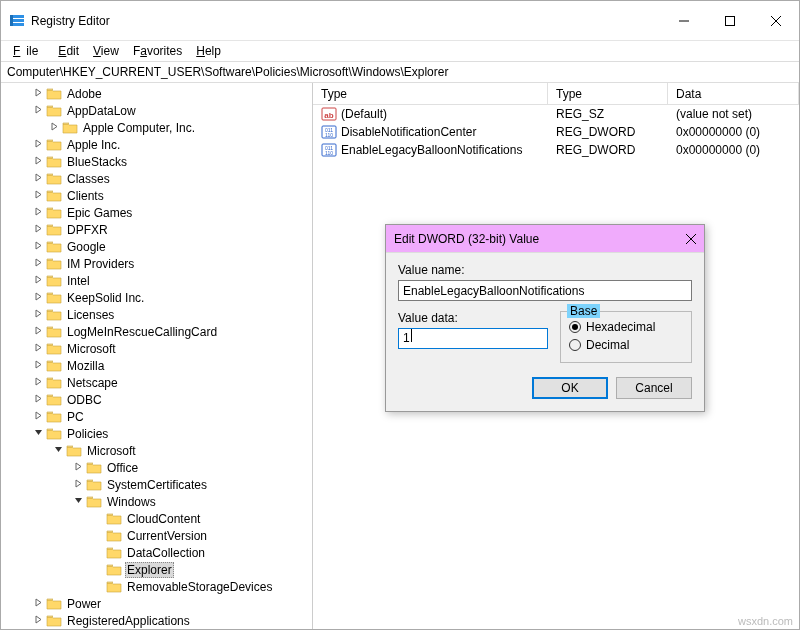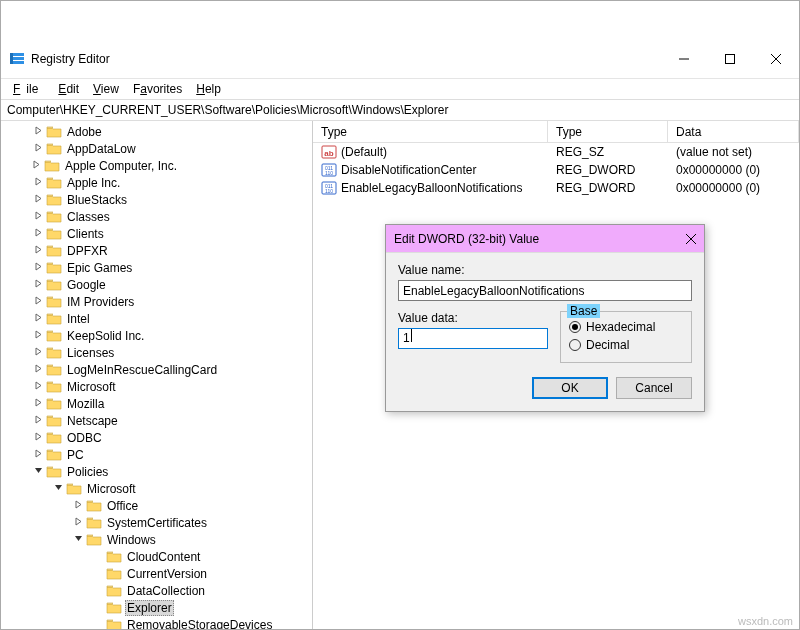--- a/index.html
+++ b/index.html
@@ -16,21 +16,20 @@
     border: 1px solid #aaa;
   }
   
   .titlebar {
     height: 40px;
     display: flex;
     align-items: center;
     padding: 0 0 0 8px;
     background: #fff;
     border-bottom: 1px solid #e5e5e5;
-    margin-top: 38px;
   }
   .titlebar .app-icon {
     width: 16px; height: 16px; margin-right: 6px;
     display: inline-flex; align-items: center; justify-content: center;
   }
   .titlebar .title { flex: 0 0 auto; }
   .titlebar .spacer { flex: 1 1 auto; }
   .win-controls { display: flex; }
   .win-btn {
     width: 46px; height: 30px;
@@ -297,21 +296,21 @@
               <path d="M2 1 L7 4.5 L2 8 Z" fill="none" stroke="#666" stroke-width="1"></path>
             </svg></span>
           <span class="folder">
             <svg width="16" height="14" viewBox="0 0 16 14">
               <path d="M1 3 L6 3 L7 4 L15 4 L15 12 L1 12 Z" fill="#ffd869" stroke="#caa43a" stroke-width="0.6"></path>
               <path d="M1 3 L6 3 L7 2 L1 2 Z" fill="#ffe9a8" stroke="#caa43a" stroke-width="0.6"></path>
             </svg>
           </span>
           <span class="label">AppDataLow</span>
         </div>
-        <div class="row" style="padding-left:28px">
+        <div class="row" style="padding-left:46px">
           <span class="twisty"><svg width="9" height="9">
               <path d="M2 1 L7 4.5 L2 8 Z" fill="none" stroke="#666" stroke-width="1"></path>
             </svg></span>
           <span class="folder">
             <svg width="16" height="14" viewBox="0 0 16 14">
               <path d="M1 3 L6 3 L7 4 L15 4 L15 12 L1 12 Z" fill="#ffd869" stroke="#caa43a" stroke-width="0.6"></path>
               <path d="M1 3 L6 3 L7 2 L1 2 Z" fill="#ffe9a8" stroke="#caa43a" stroke-width="0.6"></path>
             </svg>
           </span>
           <span class="label">Apple Computer, Inc.</span>
@@ -367,33 +366,33 @@
         <div class="row" style="padding-left:30px">
           <span class="twisty"><svg width="9" height="9">
               <path d="M2 1 L7 4.5 L2 8 Z" fill="none" stroke="#666" stroke-width="1"></path>
             </svg></span>
           <span class="folder">
             <svg width="16" height="14" viewBox="0 0 16 14">
               <path d="M1 3 L6 3 L7 4 L15 4 L15 12 L1 12 Z" fill="#ffd869" stroke="#caa43a" stroke-width="0.6"></path>
               <path d="M1 3 L6 3 L7 2 L1 2 Z" fill="#ffe9a8" stroke="#caa43a" stroke-width="0.6"></path>
             </svg>
           </span>
+          <span class="label">Epic Games</span>
+        </div>
+        <div class="row" style="padding-left:30px">
+          <span class="twisty"><svg width="9" height="9">
+              <path d="M2 1 L7 4.5 L2 8 Z" fill="none" stroke="#666" stroke-width="1"></path>
+            </svg></span>
+          <span class="folder">
+            <svg width="16" height="14" viewBox="0 0 16 14">
+              <path d="M1 3 L6 3 L7 4 L15 4 L15 12 L1 12 Z" fill="#ffd869" stroke="#caa43a" stroke-width="0.6"></path>
+              <path d="M1 3 L6 3 L7 2 L1 2 Z" fill="#ffe9a8" stroke="#caa43a" stroke-width="0.6"></path>
+            </svg>
+          </span>
           <span class="label">DPFXR</span>
-        </div>
-        <div class="row" style="padding-left:30px">
-          <span class="twisty"><svg width="9" height="9">
-              <path d="M2 1 L7 4.5 L2 8 Z" fill="none" stroke="#666" stroke-width="1"></path>
-            </svg></span>
-          <span class="folder">
-            <svg width="16" height="14" viewBox="0 0 16 14">
-              <path d="M1 3 L6 3 L7 4 L15 4 L15 12 L1 12 Z" fill="#ffd869" stroke="#caa43a" stroke-width="0.6"></path>
-              <path d="M1 3 L6 3 L7 2 L1 2 Z" fill="#ffe9a8" stroke="#caa43a" stroke-width="0.6"></path>
-            </svg>
-          </span>
-          <span class="label">Epic Games</span>
         </div>
         <div class="row" style="padding-left:30px">
           <span class="twisty"><svg width="9" height="9">
               <path d="M2 1 L7 4.5 L2 8 Z" fill="none" stroke="#666" stroke-width="1"></path>
             </svg></span>
           <span class="folder">
             <svg width="16" height="14" viewBox="0 0 16 14">
               <path d="M1 3 L6 3 L7 4 L15 4 L15 12 L1 12 Z" fill="#ffd869" stroke="#caa43a" stroke-width="0.6"></path>
               <path d="M1 3 L6 3 L7 2 L1 2 Z" fill="#ffe9a8" stroke="#caa43a" stroke-width="0.6"></path>
             </svg>

